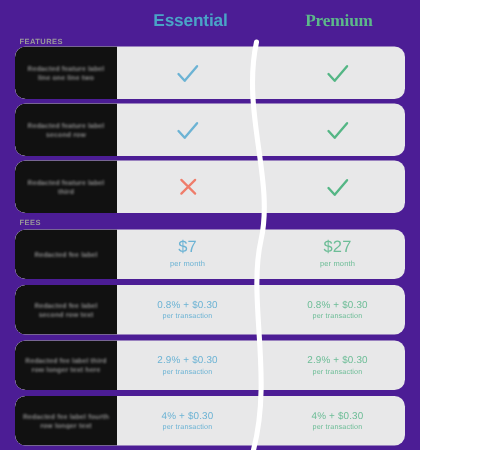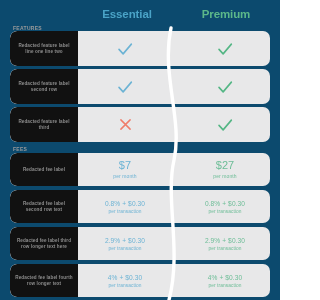--- a/index.html
+++ b/index.html
@@ -9,21 +9,21 @@
     height: 300px;
     overflow: hidden;
     background: #ffffff;
     font-family: "Liberation Sans", sans-serif;
   }
 
   #page {
     position: relative;
     width: 280px;
     height: 300px;
-    background: #0c4a6e;
+    background: #4c1d95;
   }
 
   
   .col-headers {
     position: absolute;
     left: 0; top: 0;
     width: 280px;
     height: 24px;
   }
   .col-header {
@@ -38,20 +38,21 @@
   }
   .col-header.essential {
     left: 88px;
     width: 78px;
     color: #4aa3c7;
   }
   .col-header.premium {
     left: 183px;
     width: 86px;
     color: #5cb88a;
+    font-family: Liberation Serif, serif;
   }
 
   
   .section-label {
     position: absolute;
     left: 13px;
     height: 9px;
     line-height: 9px;
     font-size: 5px;
     font-weight: bold;

